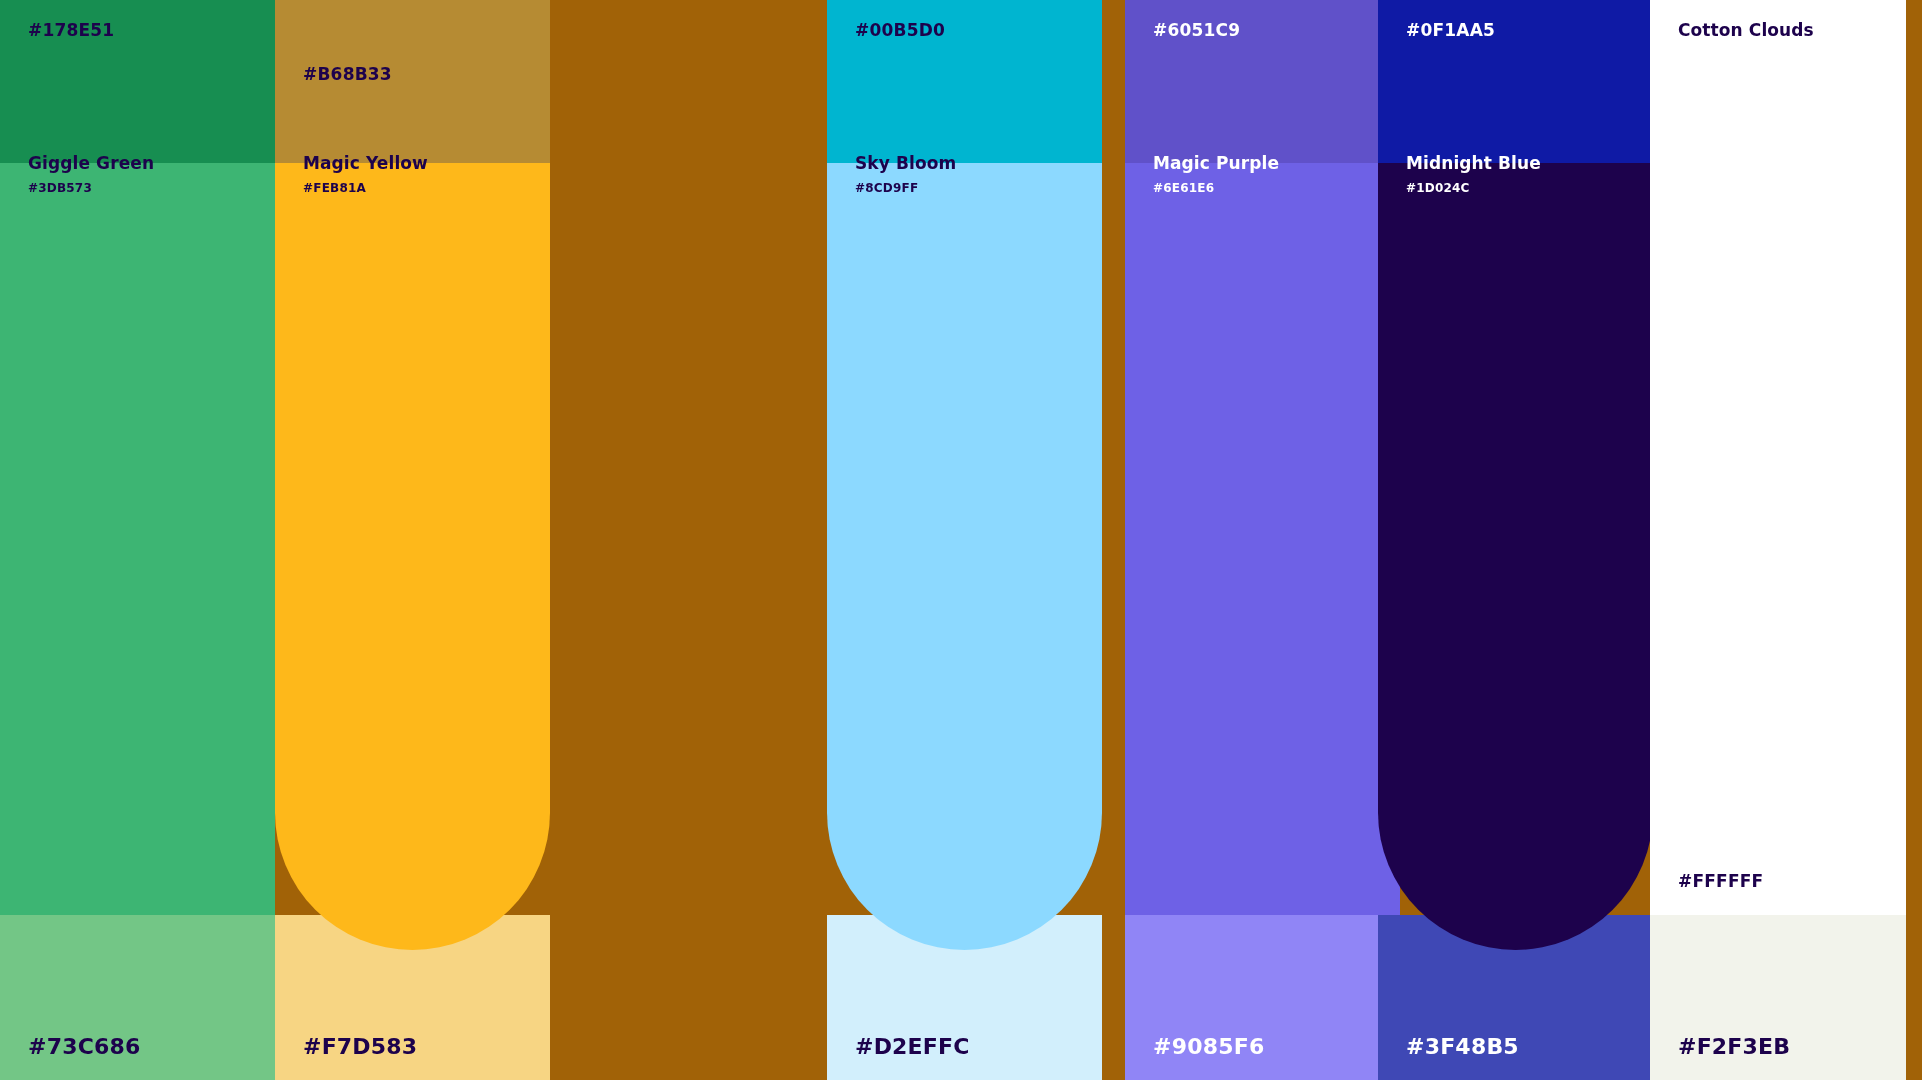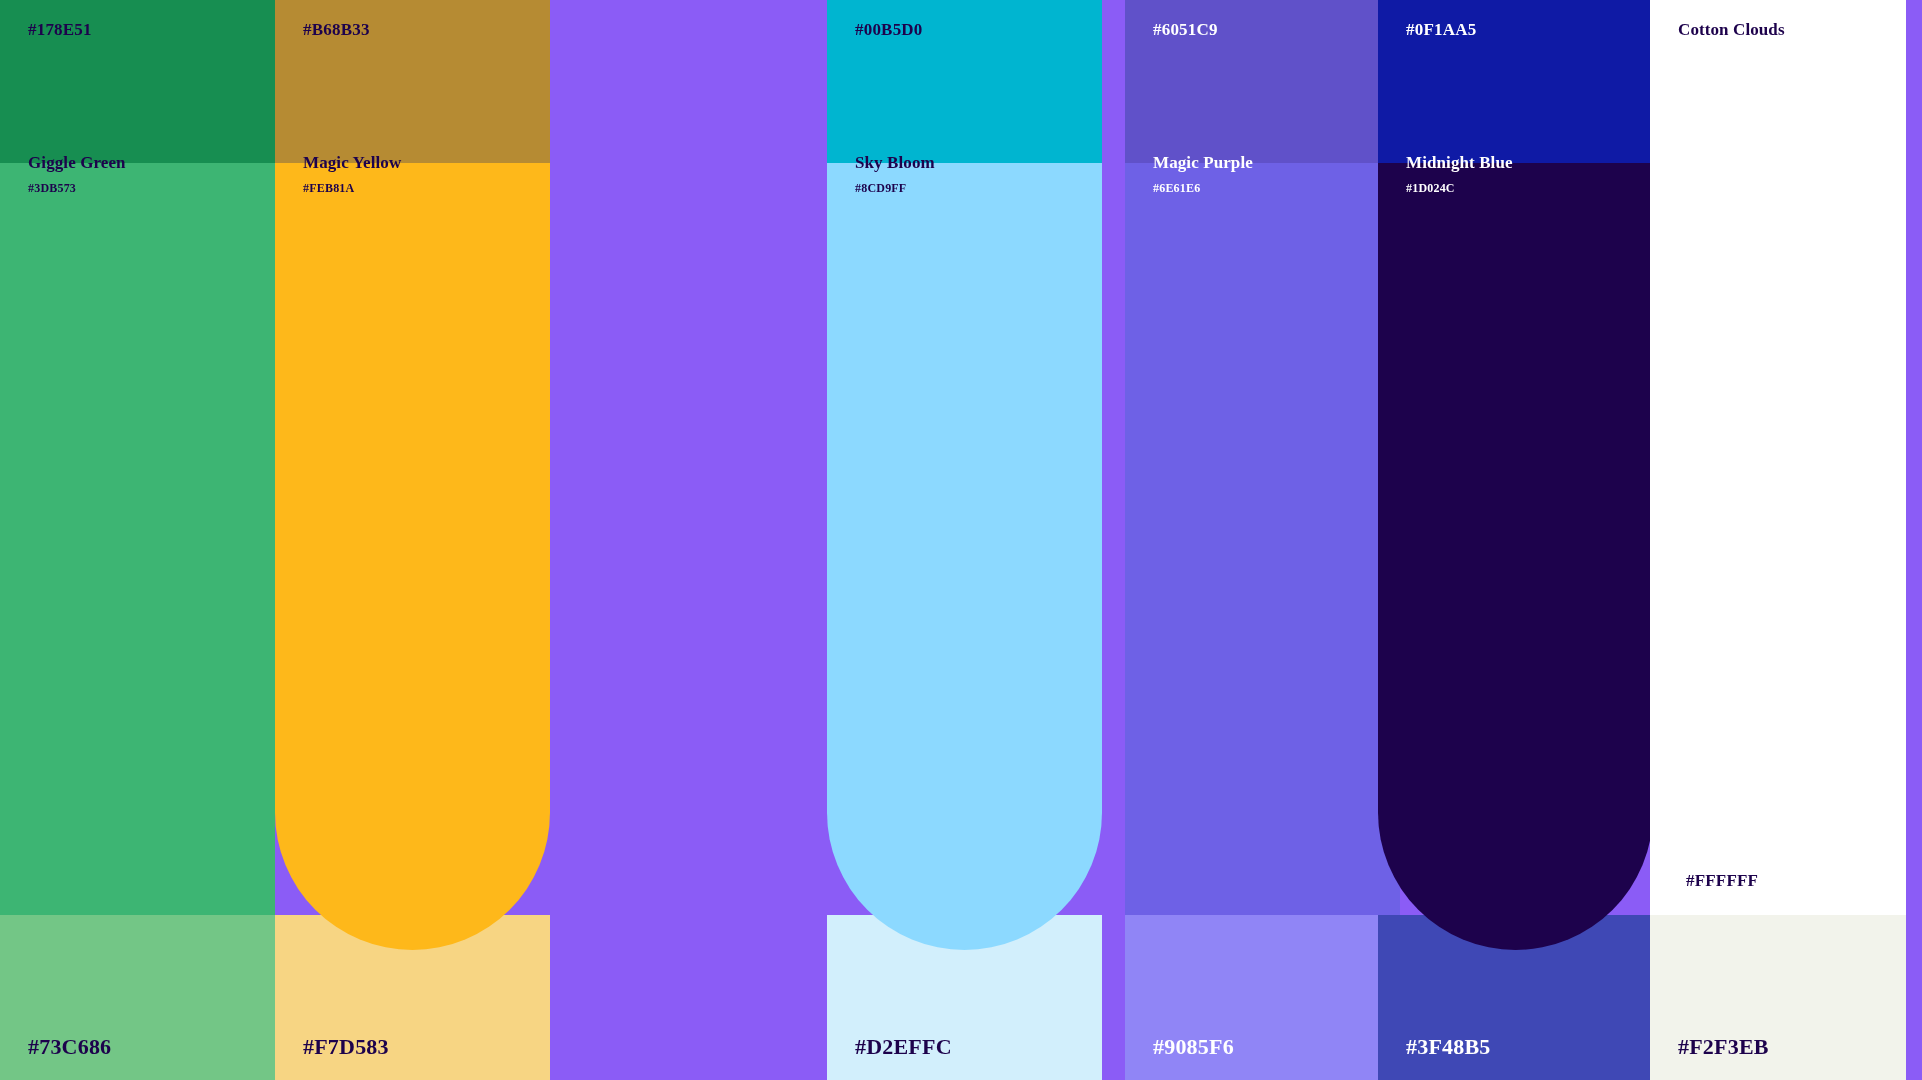--- a/index.html
+++ b/index.html
@@ -6,22 +6,21 @@
   * { margin:0; padding:0; box-sizing:border-box; }
   html, body {
     width:1922px; height:1080px;
     background:#FFFFFF;
     font-family:"DejaVu Sans", sans-serif;
     overflow:hidden;
   }
   .palette {
     position:relative;
     width:1922px; height:1080px;
-    background:#8b5cf6;
-    font-family:Liberation Serif, serif;
+    background:#a16207;
   }
 
   
   .col {
     position:absolute;
     top:0;
     width:275px;
     height:1080px;
   }
 
@@ -113,21 +112,21 @@
     position:absolute;
     left:0; top:915px; width:100%; bottom:0;
     background:#F2F3EB;
   }
   .col.neutral .name { top:20px; }
   .col.neutral .hex-upper {
     position:absolute;
     left:28px; top:871px;
     font-size:17px; font-weight:bold;
     letter-spacing:0.2px;
-    z-index:6; white-space:nowrap;margin-left:8px;
+    z-index:6; white-space:nowrap;
   }
   .col.neutral .hex-bottom { top:1034px; }
 </style>
 </head>
 <body>
 
 <div class="palette">
 
   <div class="col flat" id="col-0" style="left:0px;">
     <div class="pale" style="background: rgb(115, 198, 134);"></div>
@@ -140,21 +139,21 @@
     <div class="hex-mid" style="color: rgb(29, 2, 76);">#3DB573</div>
     <div class="hex-bottom" style="color: rgb(29, 2, 76);">#73C686</div>
   </div>
 
   <div class="col round" id="col-1" style="left:275px;">
     <div class="pale" style="background: rgb(247, 213, 131);"></div>
     <div class="body">
       <div class="band-top" style="background: rgb(182, 139, 51);"></div>
       <div class="band-mid" style="background: rgb(254, 184, 26);"></div>
     </div>
-    <div class="hex-top" style="color: rgb(29, 2, 76);">#B68B33</div>
+    <div class="hex-top" style="color: rgb(29, 2, 76); margin-top: 44px;">#B68B33</div>
     <div class="name" style="color: rgb(29, 2, 76);">Magic Yellow</div>
     <div class="hex-mid" style="color: rgb(29, 2, 76);">#FEB81A</div>
     <div class="hex-bottom" style="color: rgb(29, 2, 76);">#F7D583</div>
   </div>
 
 
   <div class="col round" id="col-3" style="left:827px;">
     <div class="pale" style="background: rgb(210, 239, 252);"></div>
     <div class="body">
       <div class="band-top" style="background: rgb(0, 181, 208);"></div>

